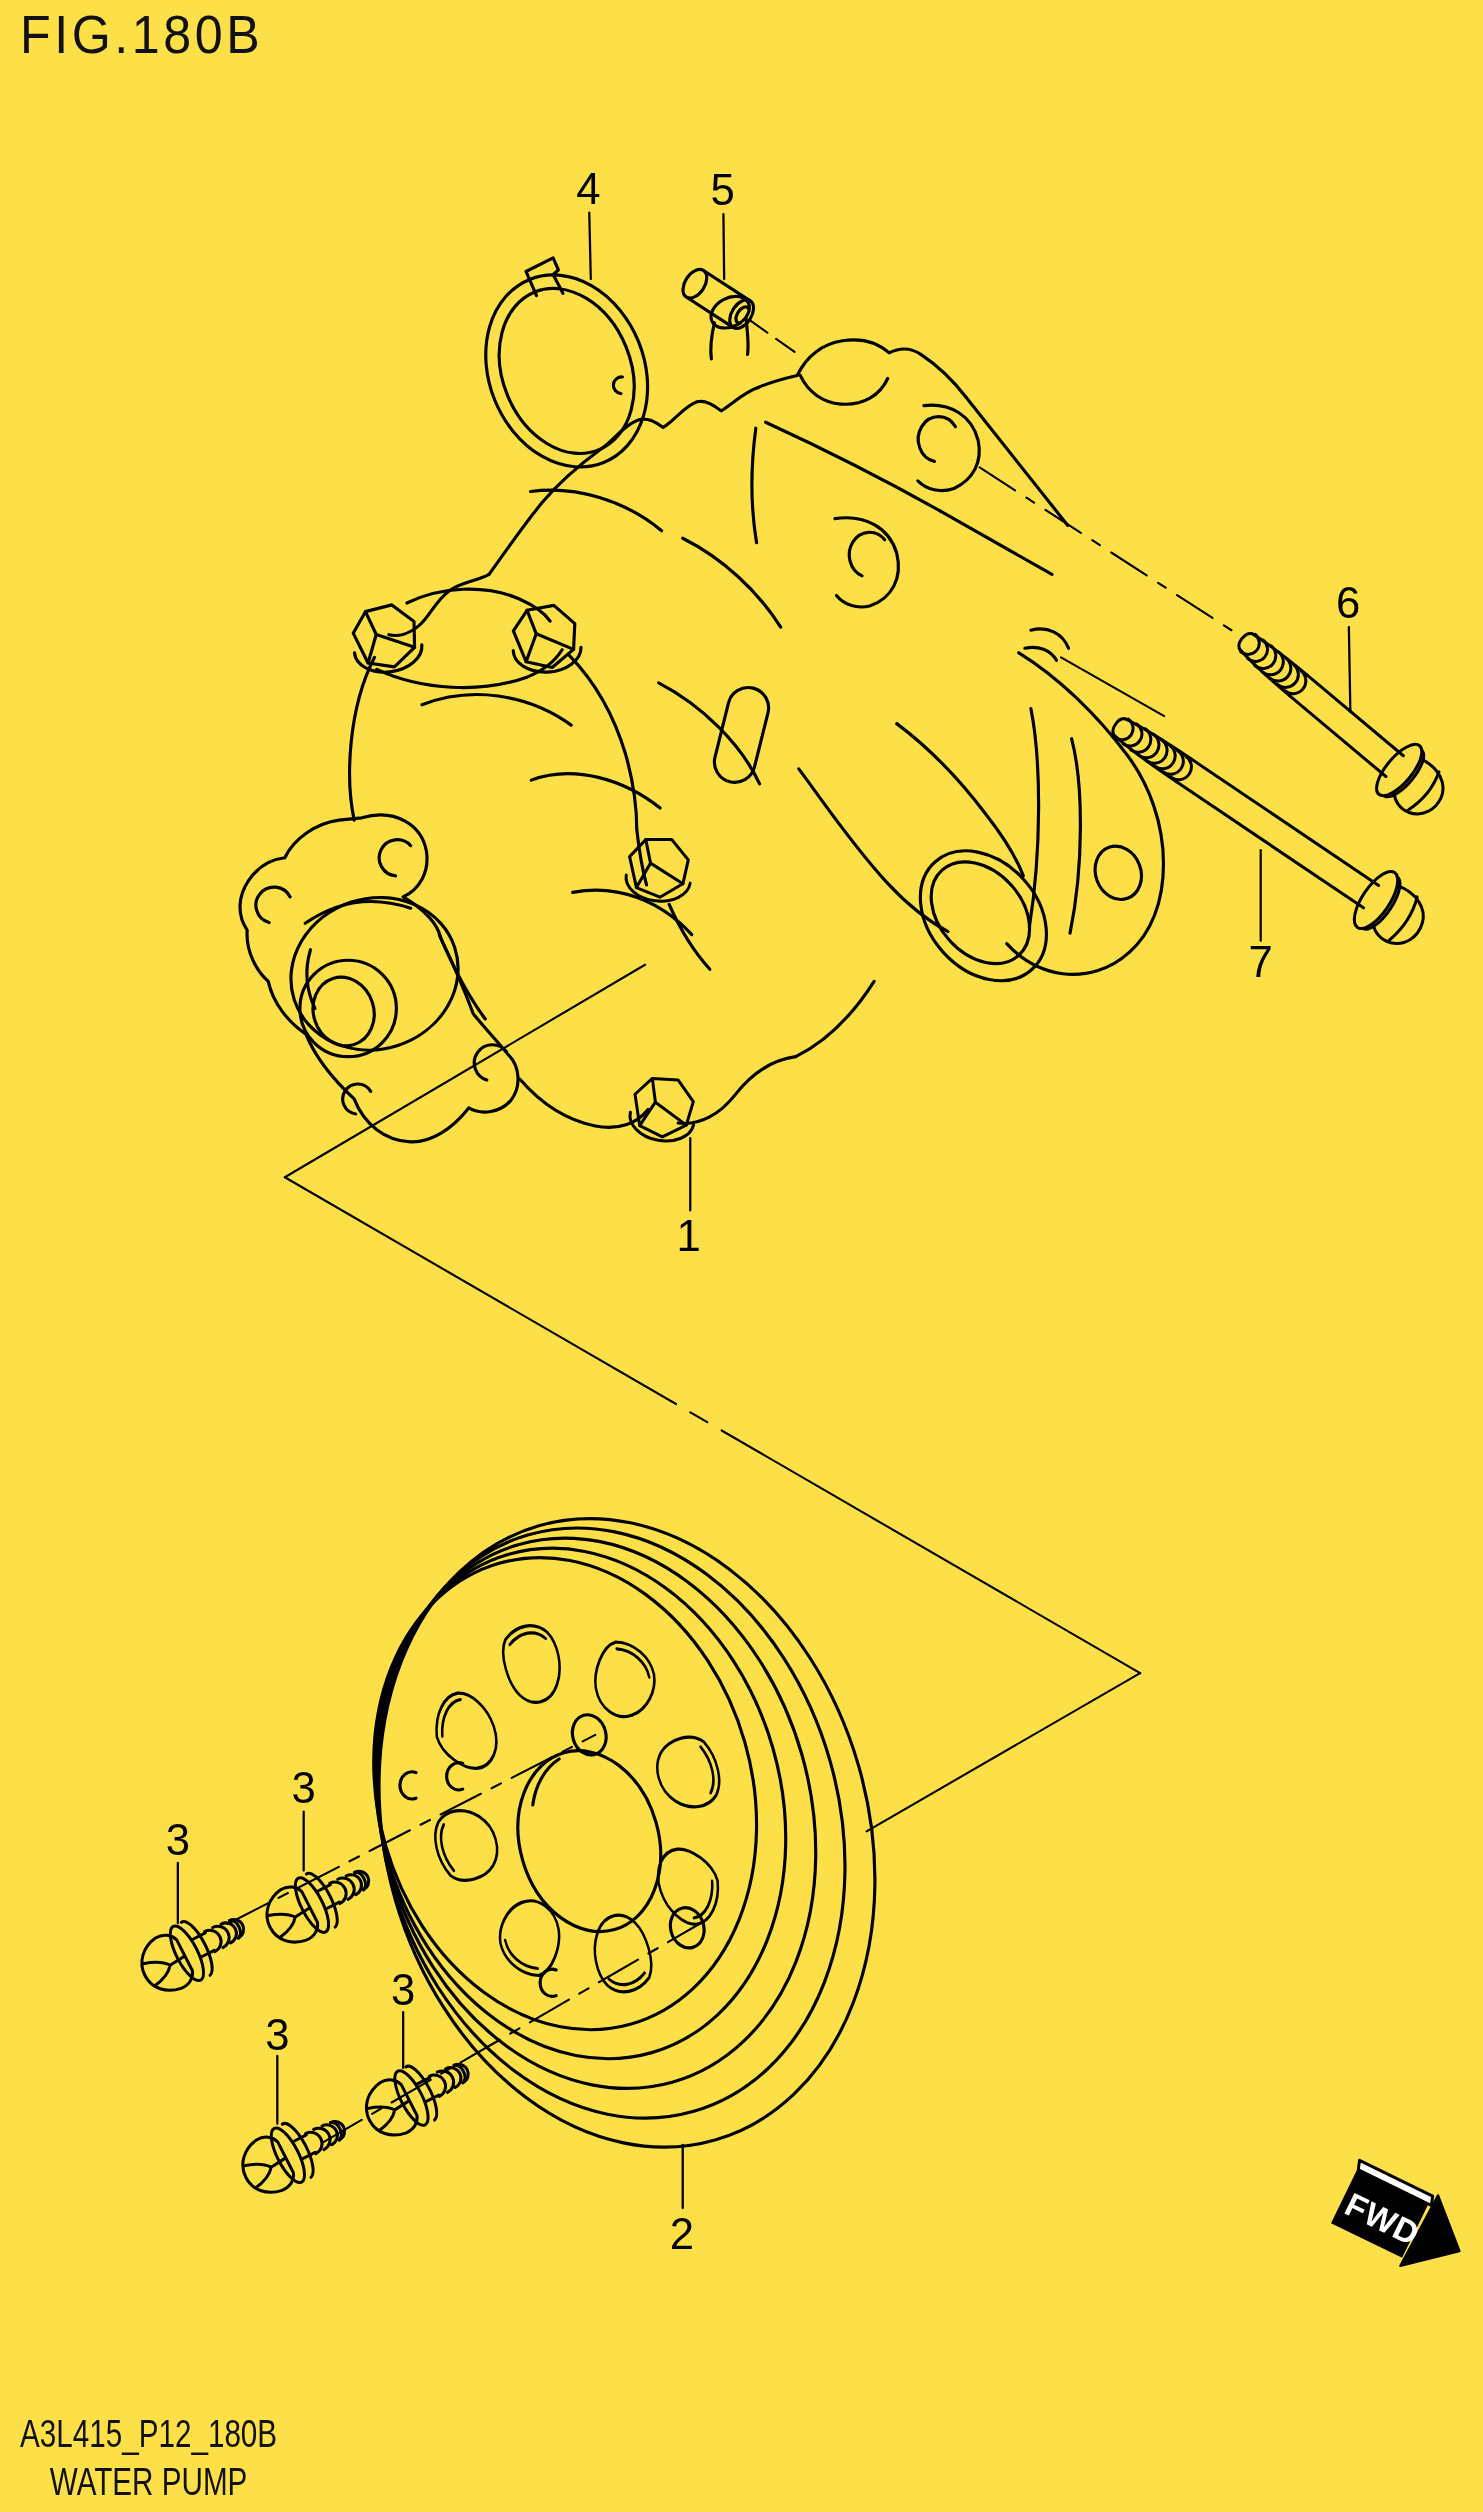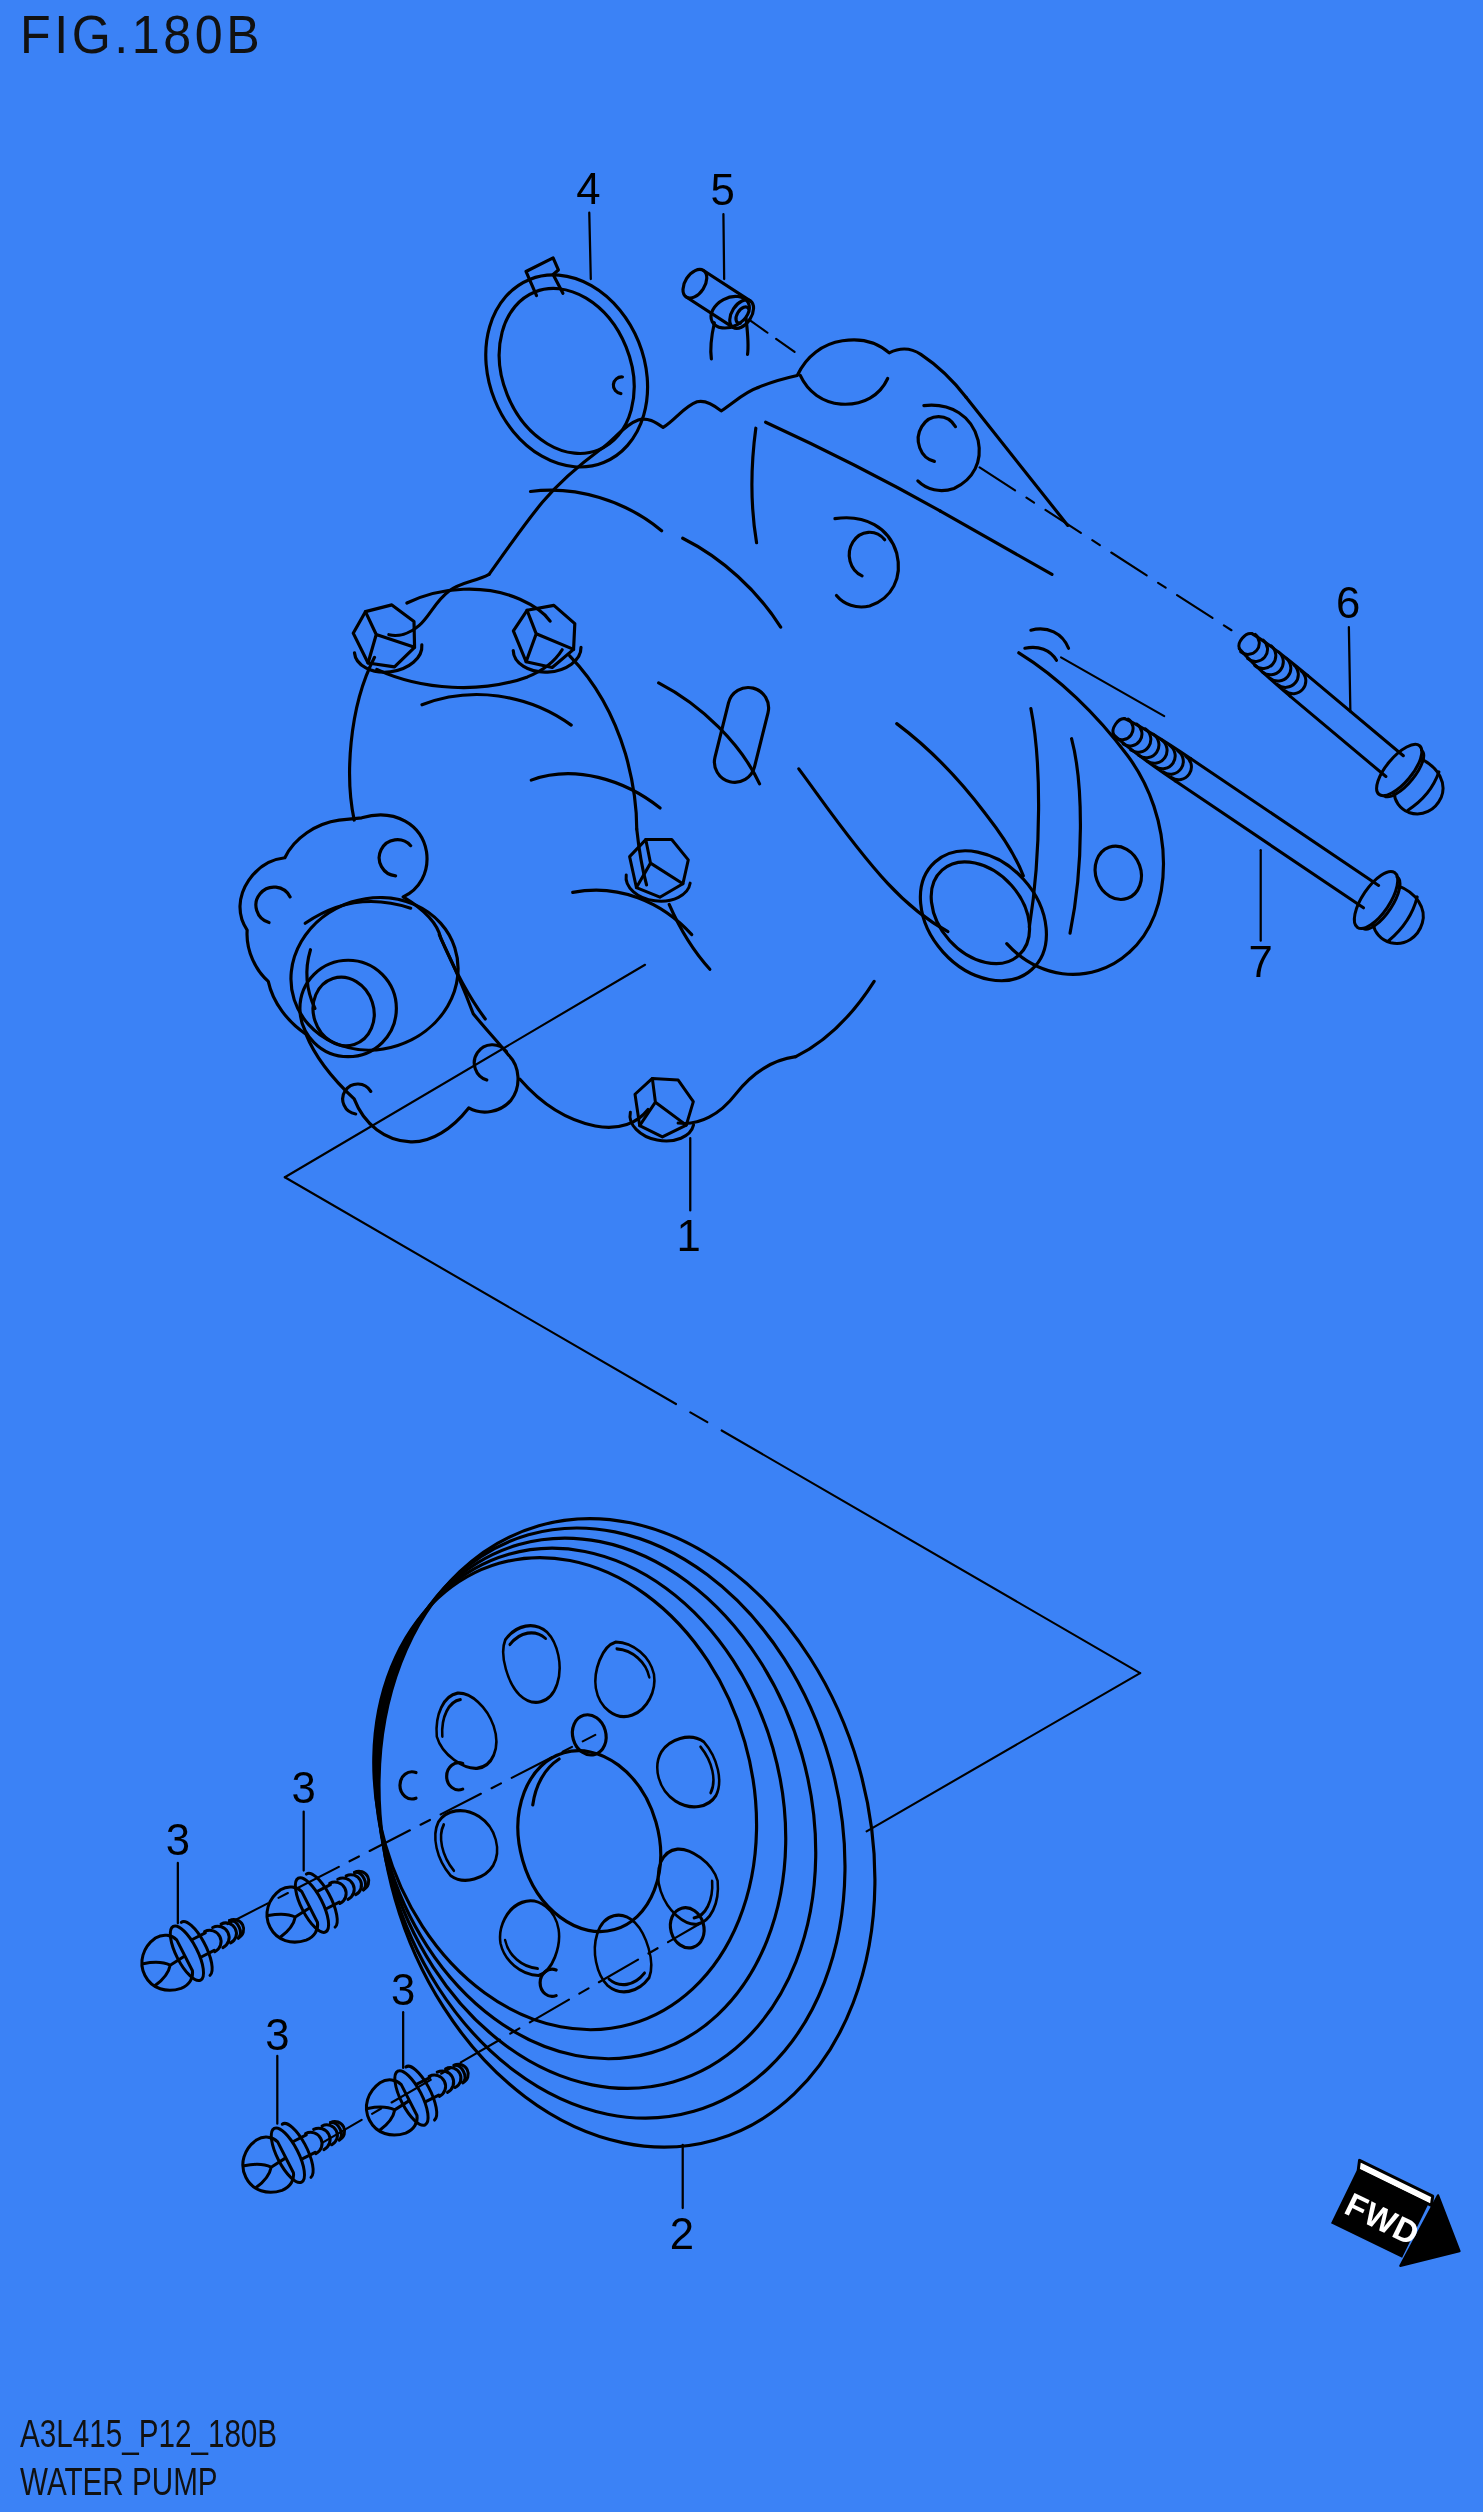--- a/index.html
+++ b/index.html
@@ -1,20 +1,20 @@
 <!DOCTYPE html>
 <html style="font-size:12px"><head>
 <meta charset="utf-8">
 <style>
   html,body{margin:0;padding:0;background:#fff;}
   body{width:1483px;height:2512px;position:relative;font-family:"Liberation Sans",sans-serif;}
-  .page{position:absolute;inset:0;background:#3b82f6;overflow:hidden;}
+  .page{position:absolute;inset:0;background:#fde047;overflow:hidden;}
   .fig-title{position:absolute;left:19.6px;top:3px;font-size:54px;letter-spacing:3.8px;
     color:#111;transform:scaleX(0.93);transform-origin:left top;white-space:nowrap;}
-  .footer{position:absolute;left:19.6px;top:2410px;color:#111;}
+  .footer{position:absolute;left:19.6px;top:2410px;color:#111;text-align:center;}
   .footer .line{display:block;font-size:38px;letter-spacing:0;transform:scaleX(0.78);
     transform-origin:left top;white-space:nowrap;line-height:48px;}
   svg{position:absolute;left:0;top:0;}
   svg text.callout{font-family:"Liberation Sans",sans-serif;font-size:58px;fill:#000;text-anchor:middle;}
   svg text.fwd{font-family:"Liberation Sans",sans-serif;font-weight:bold;font-size:44px;fill:#fff;letter-spacing:1px;}
 </style>
 </head>
 <body>
 
 <div class="page">

